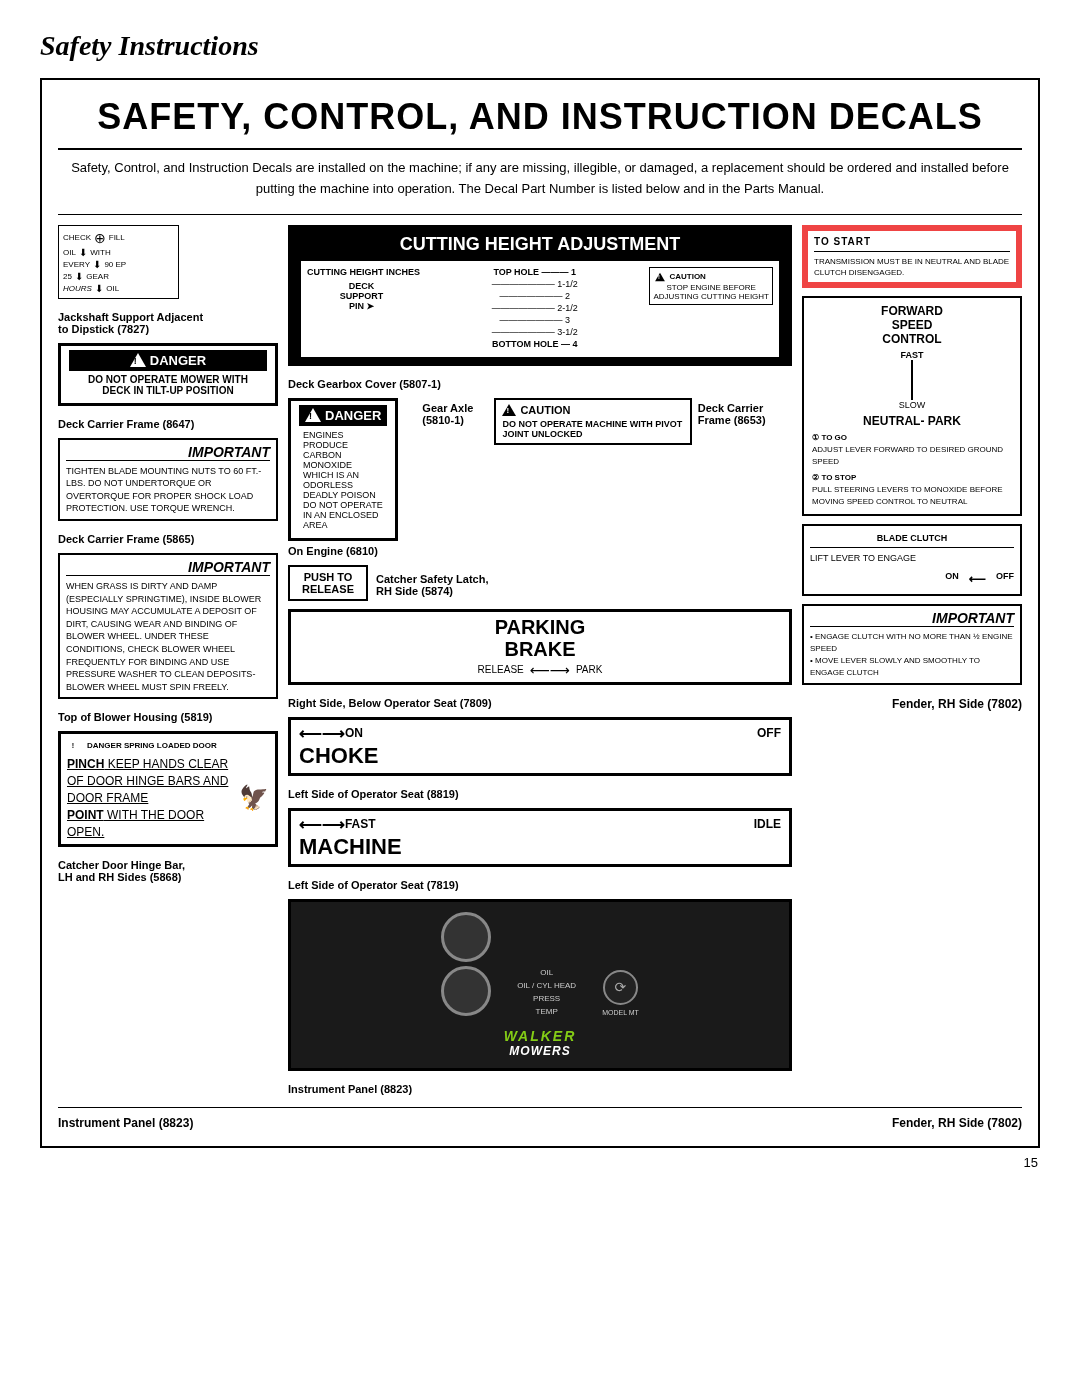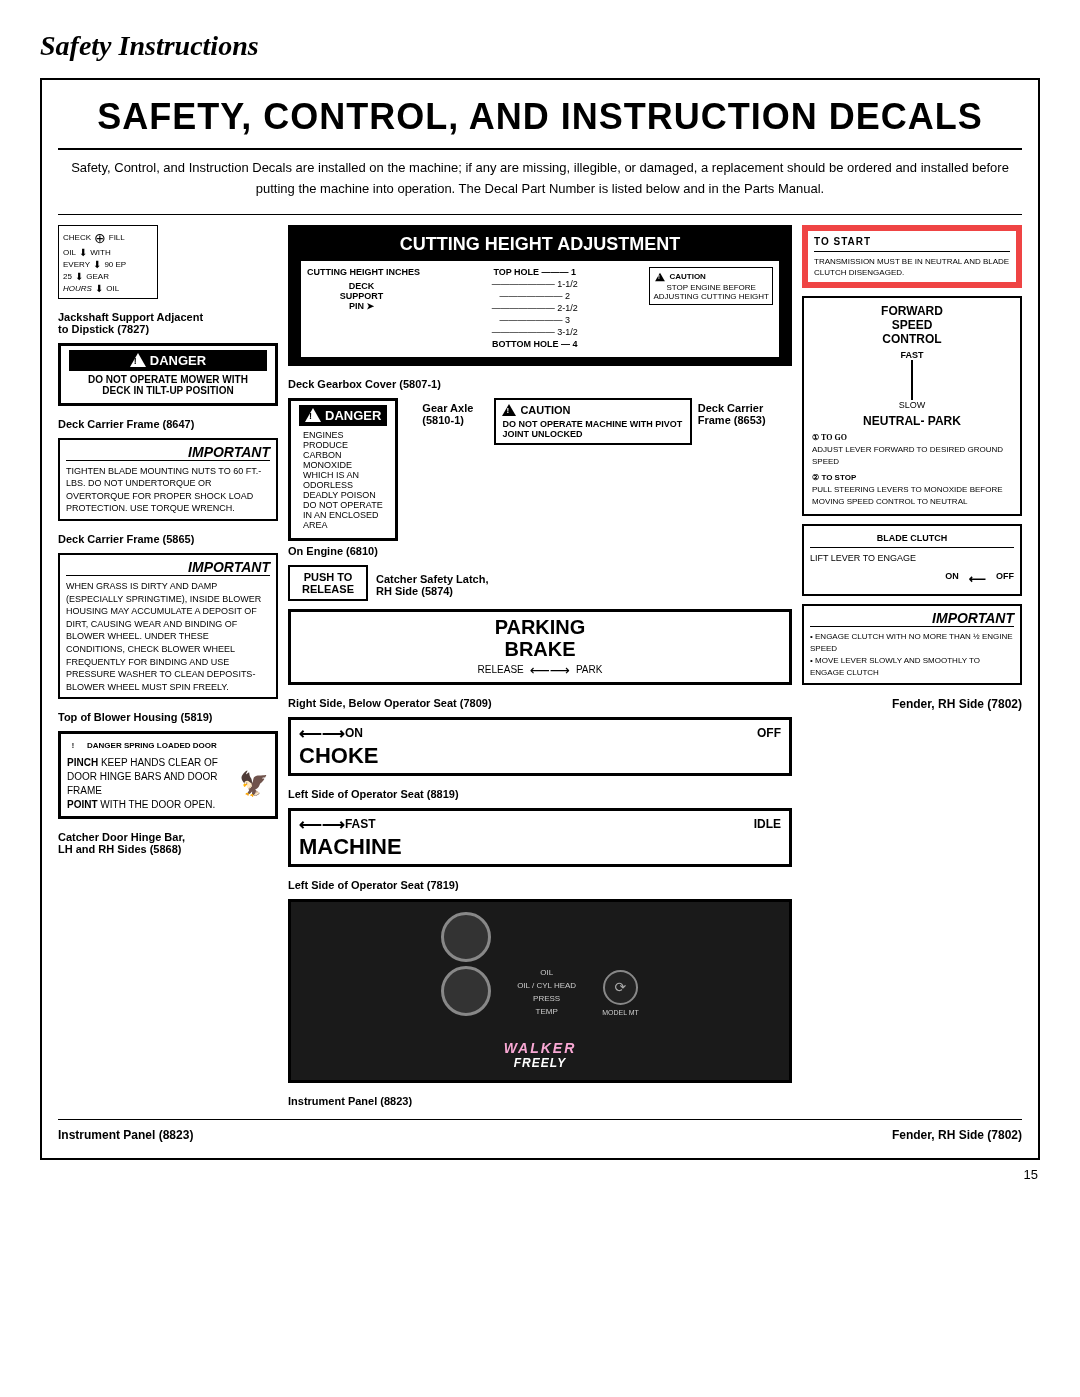--- a/index.html
+++ b/index.html
@@ -251,21 +251,21 @@
       font-size: 13px;
     }
 
     .oil-check-box {
       border: 1px solid #000;
       padding: 4px;
       font-size: 8px;
       display: flex;
       flex-direction: column;
       gap: 1px;
-      width: 100px;
+      width: 121px;
     }
     .oil-row { display: flex; align-items: center; gap: 3px; }
 
     .row-items {
       display: flex;
       gap: 8px;
       align-items: flex-start;
     }
 
     .forward-speed-box {
@@ -365,21 +365,21 @@
         <div class="important-text">WHEN GRASS IS DIRTY AND DAMP (ESPECIALLY SPRINGTIME), INSIDE BLOWER HOUSING MAY ACCUMULATE A DEPOSIT OF DIRT, CAUSING WEAR AND BINDING OF BLOWER WHEEL. UNDER THESE CONDITIONS, CHECK BLOWER WHEEL FREQUENTLY FOR BINDING AND USE PRESSURE WASHER TO CLEAN DEPOSITS- BLOWER WHEEL MUST SPIN FREELY.</div>
       </div>
       <div class="decal-label">Top of Blower Housing (5819)</div>
 
       <div class="danger-box" style="padding: 4px 6px;">
         <div style="font-size:9px; font-weight:bold; display:flex; gap:4px; align-items:center;">
           <span class="danger-triangle" style="transform:scale(0.8);"></span>
           <span style="font-size:8px;">DANGER SPRING LOADED DOOR</span>
         </div>
         <div style="display:flex; gap:6px; align-items:center; margin-top:4px;">
-          <div style="font-size:10px; line-height:1.4;">
+          <div style="font-size:12px; line-height:1.4;text-decoration:underline;">
             <div><strong>PINCH</strong> KEEP HANDS CLEAR OF DOOR HINGE BARS AND DOOR FRAME</div>
             <div><strong>POINT</strong> WITH THE DOOR OPEN.</div>
           </div>
 
           <div style="font-size:24px; color:#333;">🦅</div>
         </div>
       </div>
       <div class="decal-label">
         <span style="white-space:pre-line;">Catcher Door Hinge Bar,
 LH and RH Sides (5868)</span>
@@ -511,22 +511,22 @@
           <div style="display:flex; flex-direction:column; align-items:center; gap:4px; margin-left:10px;">
 
             <div style="width:35px; height:35px; border-radius:50%; border:2px solid #888; background:#222; display:flex; align-items:center; justify-content:center;">
               <div style="font-size:14px; color:#aaa;">⟳</div>
             </div>
             <div style="font-size:7px; color:#ccc; text-align:center;">MODEL MT</div>
           </div>
         </div>
 
         <div style="text-align:center; margin-top:4px;">
-          <div style="font-size:14px; font-weight:bold; font-style:italic; color:#f9a8d4; letter-spacing:2px;margin-top:12px;">WALKER</div>
-          <div style="font-size:12px; font-weight:bold; font-style:italic; color:#fff; letter-spacing:1px;">FREELY</div>
+          <div style="font-size:14px; font-weight:bold; font-style:italic; color:#84cc16; letter-spacing:2px;">WALKER</div>
+          <div style="font-size:12px; font-weight:bold; font-style:italic; color:#fff; letter-spacing:1px;">MOWERS</div>
         </div>
       </div>
       <div class="decal-label">Instrument Panel (8823)</div>
     </div>
 
     <div class="right-col">
 
       <div class="to-start-box">
         <div style="font-size:10px; font-weight:bold; letter-spacing:1px; border-bottom:1px solid #000; padding-bottom:2px; margin-bottom:4px;">TO START</div>
         <div style="font-size:8px; line-height:1.4;">TRANSMISSION MUST BE IN NEUTRAL AND BLADE CLUTCH DISENGAGED.</div>
@@ -538,21 +538,21 @@
 SPEED
 CONTROL</span>
         </div>
         <div class="fs-bar">
           <div style="font-size:9px; font-weight:bold;">FAST</div>
           <div class="fs-bar-line"></div>
           <div style="font-size:9px;">SLOW</div>
         </div>
         <div style="font-size:12px; font-weight:bold; text-align:center; margin-bottom:4px;">NEUTRAL- PARK</div>
         <div style="font-size:8px; line-height:1.5;">
-          <div style="font-weight:bold;font-family:Liberation Serif, serif;">① TO GO</div>
+          <div style="font-weight:bold;">① TO GO</div>
           <div>ADJUST LEVER FORWARD TO DESIRED GROUND SPEED</div>
           <div style="font-weight:bold; margin-top:4px;">② TO STOP</div>
           <div>PULL STEERING LEVERS TO MONOXIDE BEFORE MOVING SPEED CONTROL TO NEUTRAL</div>
         </div>
       </div>
 
       <div style="border: 2px solid #000; padding: 6px; font-size:9px; line-height:1.5;">
         <div style="font-size:9px; font-weight:bold; text-align:center; border-bottom:1px solid #000; padding-bottom:2px; margin-bottom:4px;">BLADE CLUTCH</div>
         <div style="display:flex; justify-content:space-between; font-size:9px; margin-bottom:4px;">
           <span>LIFT LEVER TO ENGAGE</span>

